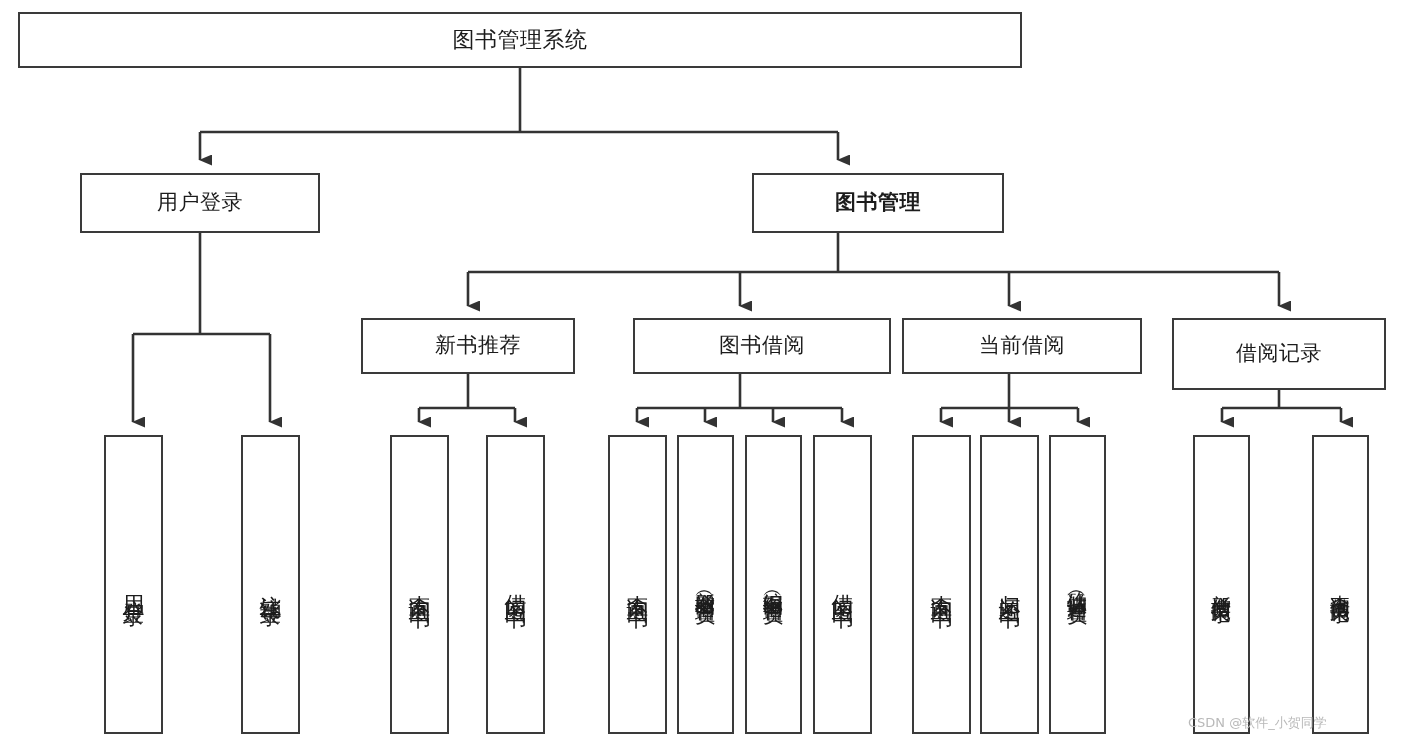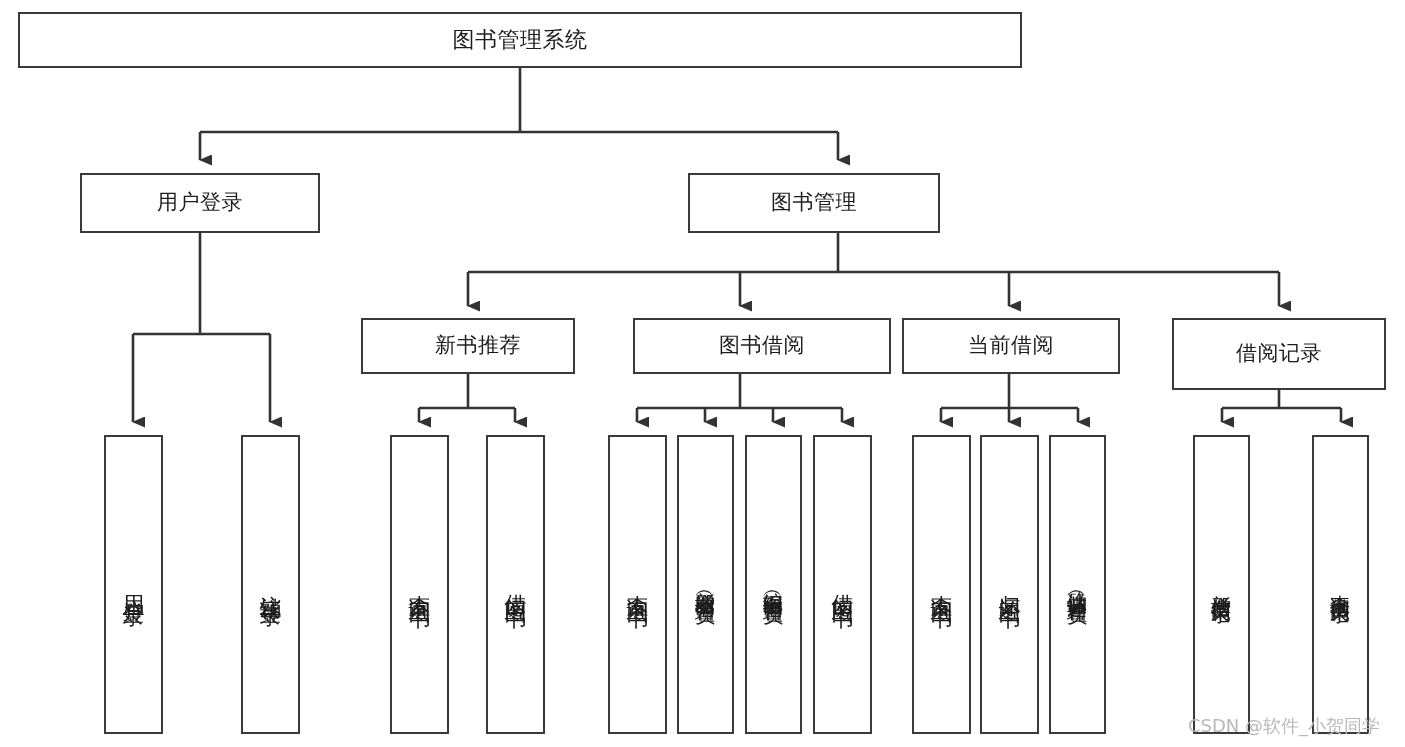--- a/index.html
+++ b/index.html
@@ -60,21 +60,21 @@
     white-space: nowrap;
   }
   .node.vert.narrow .lbl {
     font-size: 20px;
     letter-spacing: 2px;
   }
   #watermark {
     position: absolute;
     left: 1188px;
     top: 714px;
-    font-size: 18px;
+    font-size: 13px;
     color: #b9b9b9;
     font-family: "DejaVu Sans", "Liberation Sans", sans-serif;
     white-space: nowrap;
   }
 </style>
 </head>
 <body>
 
 <div id="canvas">
 
@@ -129,33 +129,33 @@
   </svg>
 
   <div class="node horiz root" style="left:18px; top:12px; width:1004px; height:56px;">
     <span class="lbl">图书管理系统</span>
   </div>
 
   <div class="node horiz" style="left:80px; top:173px; width:240px; height:60px;">
     <span class="lbl">用户登录</span>
   </div>
 
-  <div class="node horiz" style="left:688px; top:173px; width:252px; height:60px;">
+  <div class="node horiz" style="left:752px; top:173px; width:252px; height:60px;font-weight:bold;">
     <span class="lbl">图书管理</span>
   </div>
 
   <div class="node horiz" style="left:361px; top:318px; width:214px; height:56px;padding-left:20px;">
     <span class="lbl">新书推荐</span>
   </div>
 
   <div class="node horiz" style="left:633px; top:318px; width:258px; height:56px;">
     <span class="lbl">图书借阅</span>
   </div>
 
-  <div class="node horiz" style="left:902px; top:318px; width:218px; height:56px;">
+  <div class="node horiz" style="left:902px; top:318px; width:240px; height:56px;">
     <span class="lbl">当前借阅</span>
   </div>
 
   <div class="node horiz" style="left:1172px; top:318px; width:214px; height:72px;">
     <span class="lbl">借阅记录</span>
   </div>
 
   <div class="node vert" style="left:104px; top:435px; width:59px; height:299px;">
     <span class="lbl">用户登录</span>
   </div>

